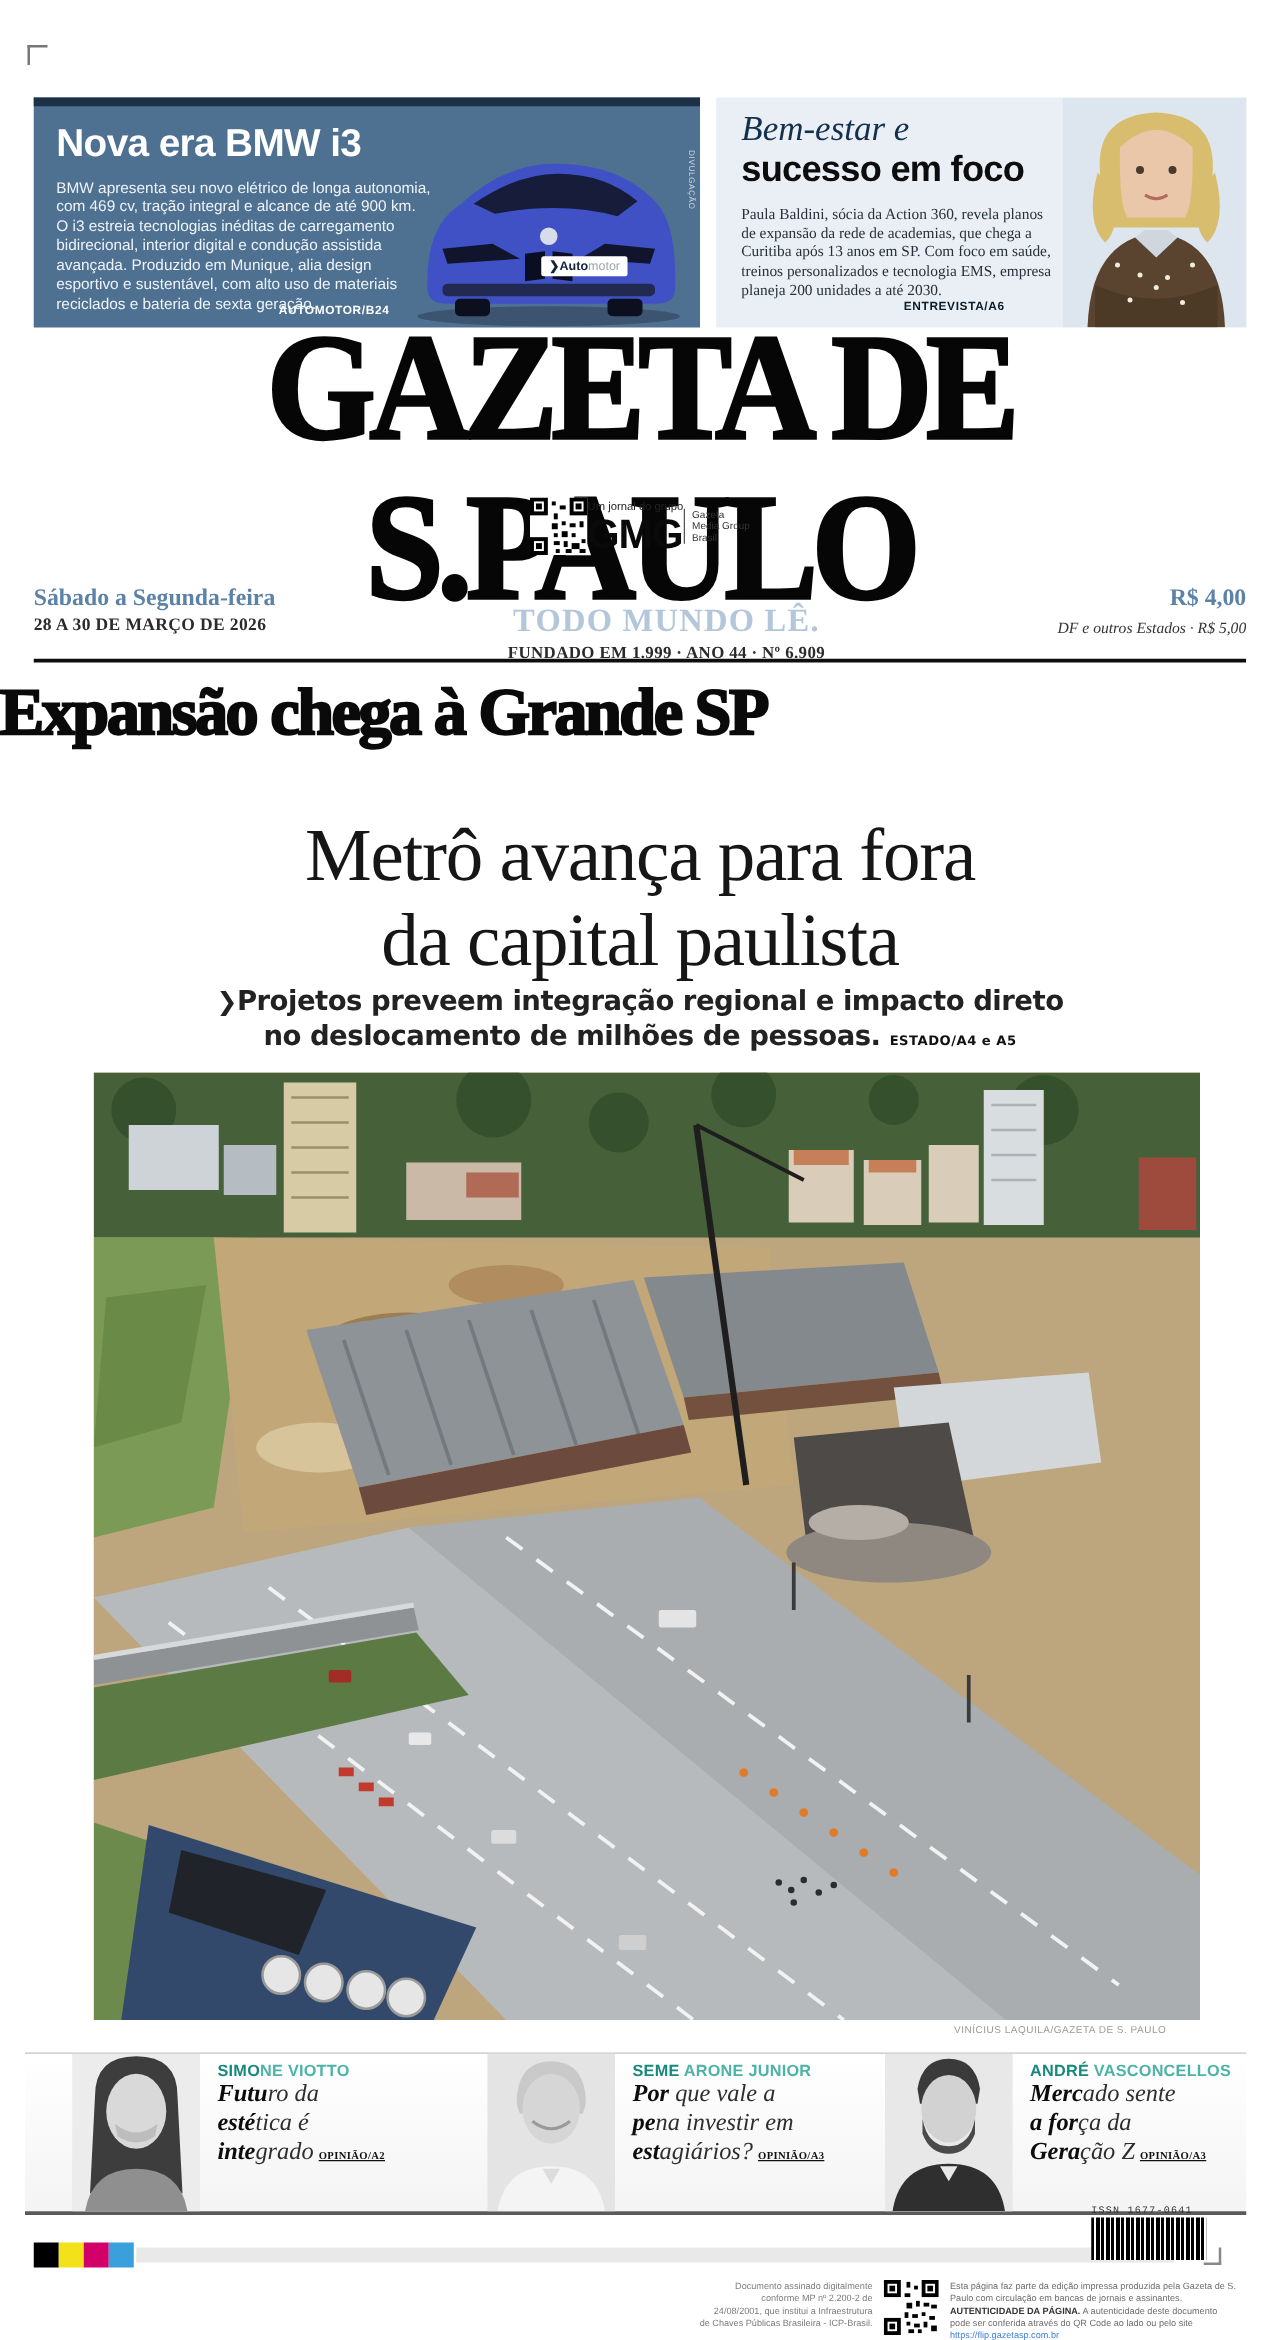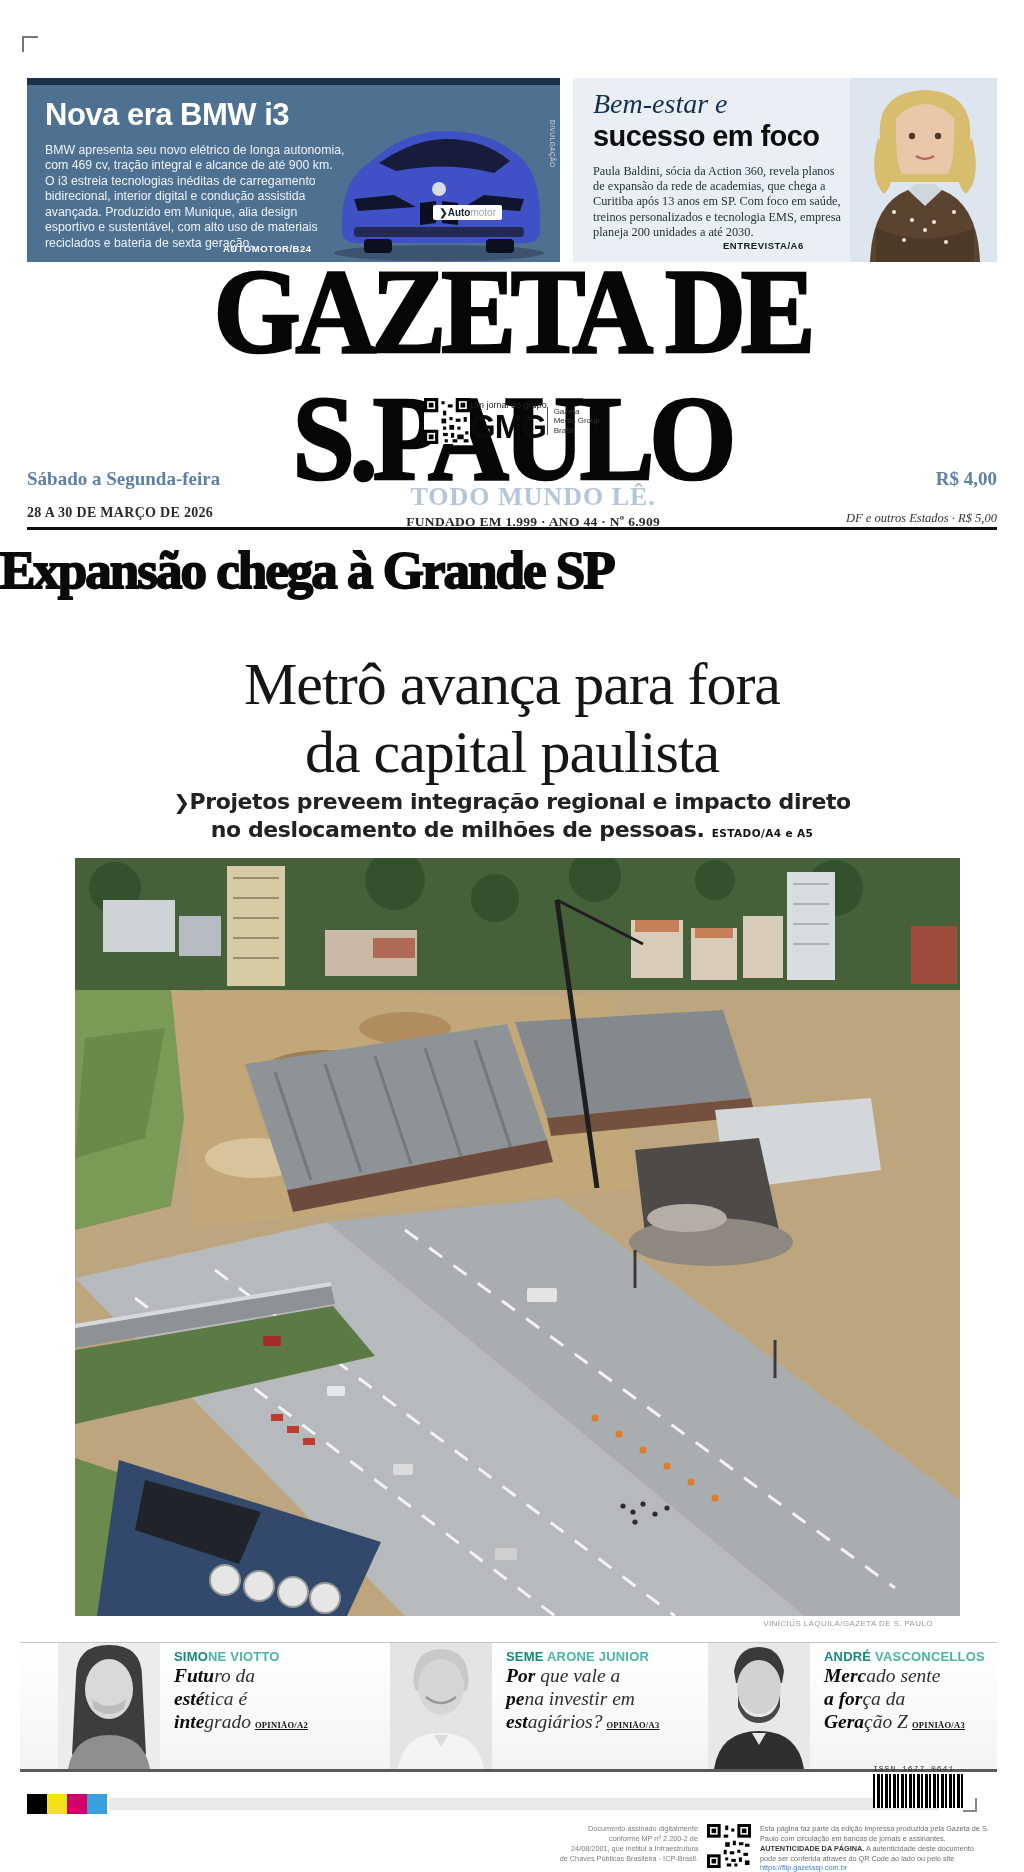--- a/index.html
+++ b/index.html
@@ -37,27 +37,27 @@
   .gmg{left:0;top:398px;width:1024px;display:flex;justify-content:center;align-items:center;}
   .gmg .qr{width:46px;height:46px;}
   .gmg .col{display:flex;flex-direction:column;align-items:flex-start;}
   .gmg .small{font-size:9px;color:#222;margin-bottom:1px;}
   .gmg .big{font-size:33px;font-weight:bold;letter-spacing:-1px;color:#0a0a0a;line-height:.95;}
   .gmg .sub{border-left:1px solid #555;padding-left:6px;font-size:8px;line-height:1.2;color:#333;}
 
   
   .dateline{left:27px;top:468px;width:970px;display:flex;justify-content:space-between;font-family:"Liberation Serif",serif;}
   .dl-left .l1{font-size:19px;font-weight:bold;color:#5d82a8;}
-  .dl-left .l2{font-size:14px;font-weight:bold;color:#2b2b2b;letter-spacing:.3px;margin-top:15px;}
+  .dl-left .l2{font-size:14px;font-weight:bold;color:#2b2b2b;letter-spacing:.3px;margin-top:3px;}
   .dl-center{text-align:center;margin-top:14px;}
   .dl-center .l1{font-size:26px;font-weight:bold;color:#b3c6da;letter-spacing:1px;}
   .dl-center .l2{font-size:13.5px;font-weight:bold;color:#2b2b2b;margin-top:2px;letter-spacing:.3px;}
   .dl-right{text-align:right;}
   .dl-right .l1{font-size:19px;font-weight:bold;color:#5d82a8;}
-  .dl-right .l2{font-size:12.5px;font-style:italic;color:#333;margin-top:21px;}
+  .dl-right .l2{font-size:12.5px;font-style:italic;color:#333;margin-top:5px;}
 
   .lead-rule{left:27px;top:527px;width:970px;height:3px;background:#0d0d0d;}
 
   
   .kicker{left:0;top:540px;width:1024px;text-align:left;font-family:"Liberation Serif",serif;font-weight:bold;
           font-size:53px;letter-spacing:-2px;color:#0a0a0a;-webkit-text-stroke:1.8px #0a0a0a;}
   .hl1{left:0;top:650px;width:1024px;text-align:center;font-family:"Liberation Serif",serif;font-size:60px;color:#161616;letter-spacing:-1px;}
   .hl2{left:0;top:718px;width:1024px;text-align:center;font-family:"Liberation Serif",serif;font-size:60px;color:#161616;letter-spacing:-1px;}
   .deck{left:0;top:788px;width:1024px;text-align:center;font-size:22px;font-weight:bold;color:#222;line-height:1.25;
         font-family:"DejaVu Sans","Liberation Sans",sans-serif;letter-spacing:-.4px;}

